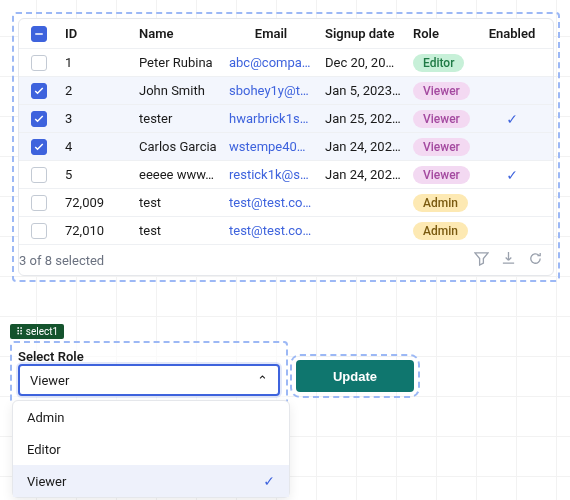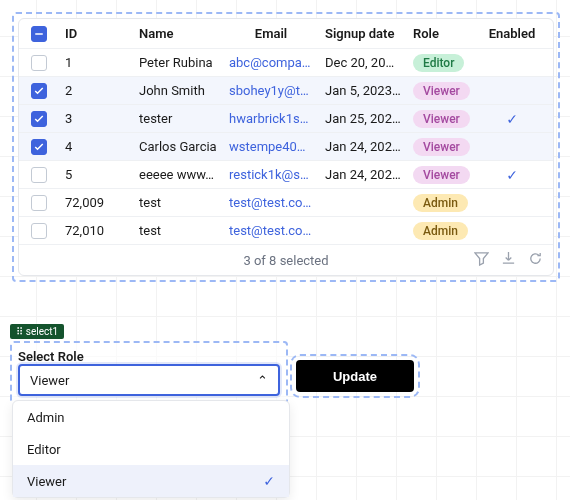--- a/index.html
+++ b/index.html
@@ -66,21 +66,21 @@
     font-weight: 500;
   }
   .badge.editor { background:#c7f0d8; color:#1f7a45; }
   .badge.viewer { background:#f3d9f2; color:#a44aa0; }
   .badge.admin  { background:#fde9b3; color:#7a5a10; }
   .tick { color:#3e63dd; font-size:14px; }
   .table-footer {
     height: 30px;
     display:flex;
     align-items:center;
-    justify-content:center;
+    justify-content:flex-start;
     color:#6b7280;
     position:relative;
   }
   .footer-icons {
     position:absolute; right:10px; top:0; height:100%;
     display:flex; align-items:center; gap:12px; color:#9aa1ad;
   }
   .footer-icons svg { width:15px; height:15px; }
   
   .select-wrap {
@@ -118,21 +118,21 @@
     box-shadow: 0 0 0 2px rgba(62,99,221,0.15);
   }
   .select-input span { font-size:13px; color:#1a1a1a; }
   .caret { color:#9aa1ad; font-size:11px; }
   .update-btn {
     position:absolute;
     top: 360px;
     left: 296px;
     width: 118px;
     height: 32px;
-    background:#000000;
+    background:#0f766e;
     color:#fff;
     border:none;
     border-radius:4px;
     font-weight:600;
     font-size:13px;
     outline: 2px dashed #9cb8f5;
     outline-offset: 4px;
   }
   .dropdown {
     position:absolute;

